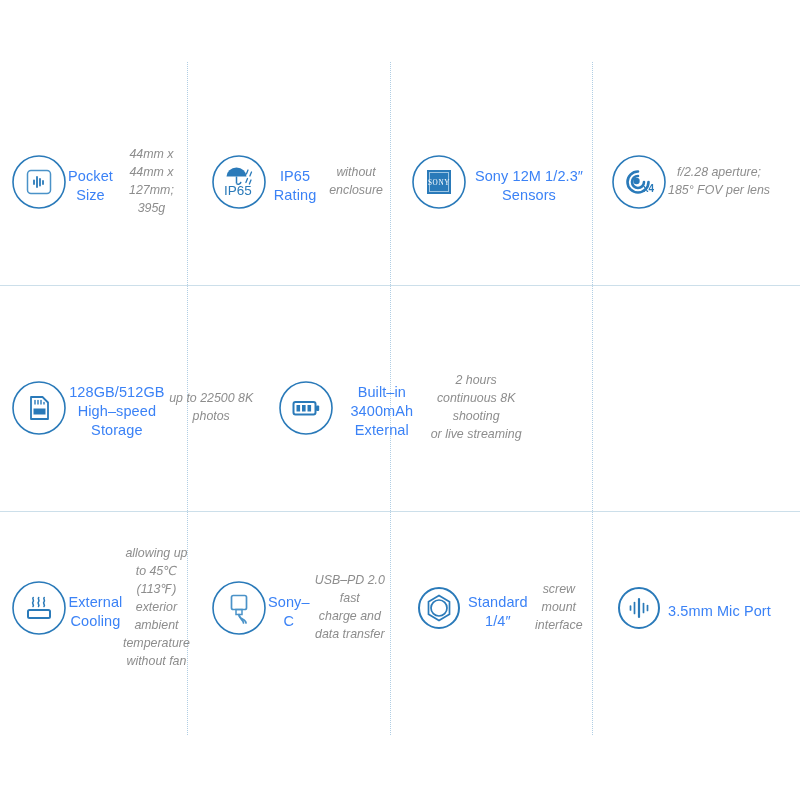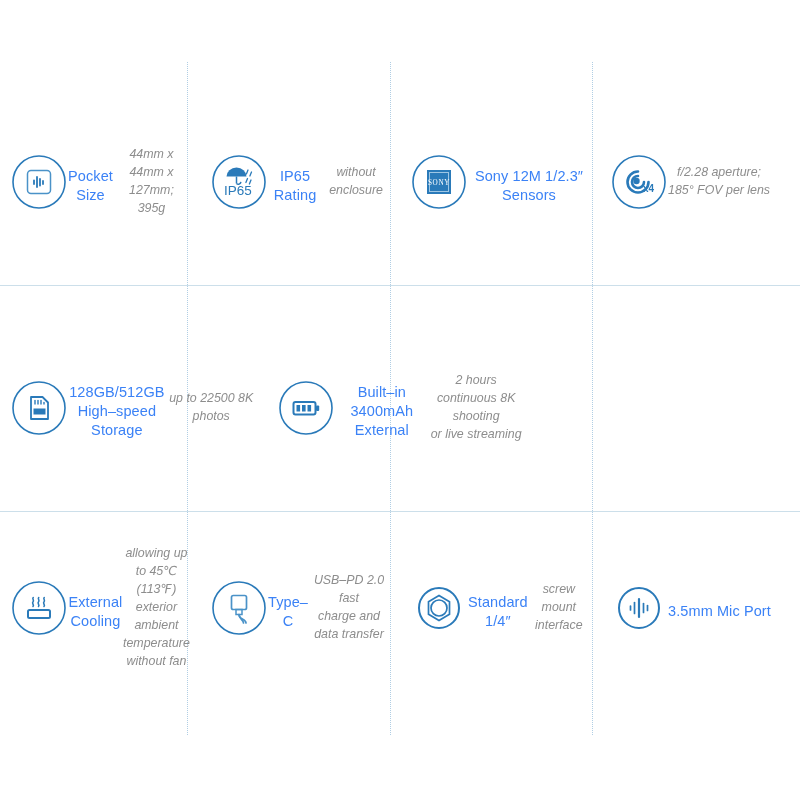--- a/index.html
+++ b/index.html
@@ -246,21 +246,21 @@
       <div class="cell">
         <div class="icon-wrap">
           <svg width="58" height="58" viewBox="0 0 58 58">
             <circle cx="29" cy="29" r="26" fill="none" stroke="#2a7ab9" stroke-width="1.6"></circle>
             <rect x="21.5" y="16.5" width="15" height="14" rx="1.8" ry="1.8" fill="none" stroke="#4a92c8" stroke-width="1.7"></rect>
             <rect x="26" y="30.5" width="6" height="5" fill="none" stroke="#4a92c8" stroke-width="1.5"></rect>
             <path d="M29 35.5 c0 5 7 4.5 7 8.5" fill="none" stroke="#4a92c8" stroke-width="1.7" stroke-linecap="round"></path>
             <path d="M29 35.5 c0 5 4.5 5 4.5 8.5" fill="none" stroke="#4a92c8" stroke-width="1.7" stroke-linecap="round"></path>
           </svg>
         </div>
-        <div class="cell-title">Type–C</div>
+        <div class="cell-title">Sony–C</div>
         <div class="cell-desc">USB–PD 2.0 fast<br>charge and data transfer</div>
       </div>
 
       <div class="cell">
         <div class="icon-wrap">
           <svg width="58" height="58" viewBox="0 0 58 58">
             <circle cx="29" cy="29" r="20" fill="none" stroke="#2a7ab9" stroke-width="2"></circle>
             <polygon points="29,16.5 39.5,22.75 39.5,35.25 29,41.5 18.5,35.25 18.5,22.75" fill="none" stroke="#2a7ab9" stroke-width="1.7"></polygon>
             <circle cx="29" cy="29" r="8" fill="none" stroke="#2a7ab9" stroke-width="1.7"></circle>
           </svg>

